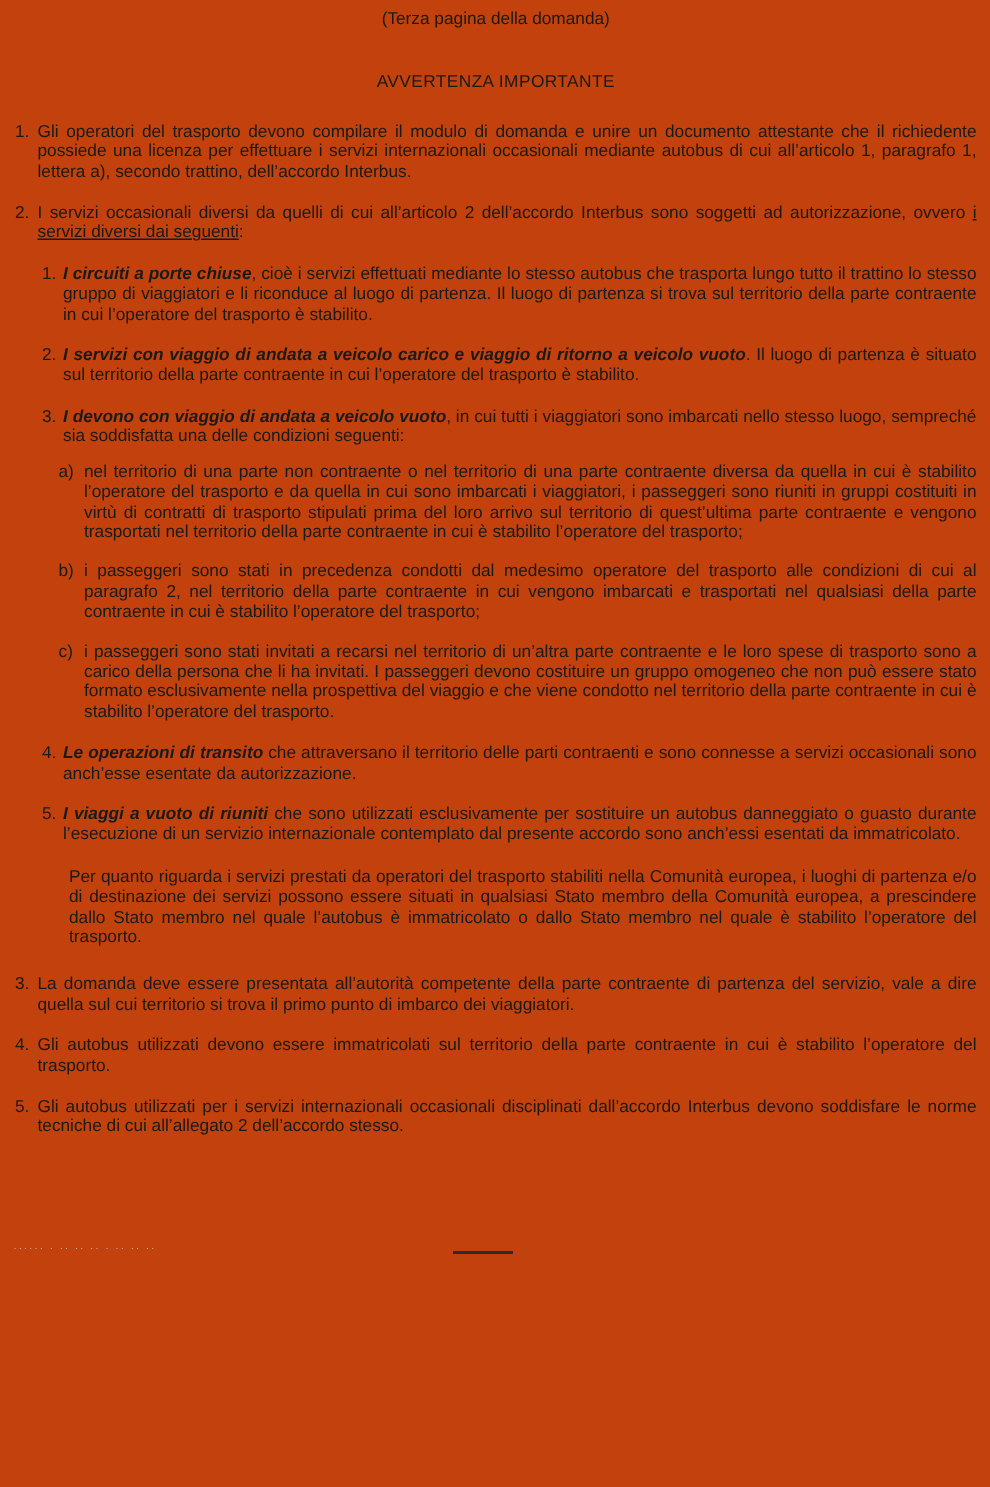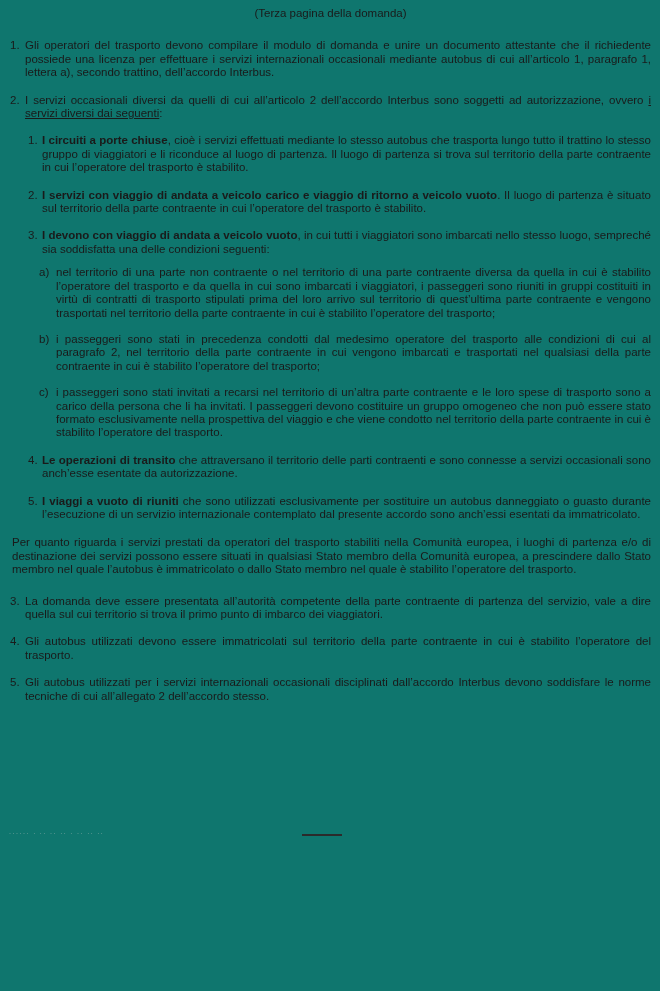--- a/index.html
+++ b/index.html
@@ -1,57 +1,58 @@
 <!DOCTYPE html>
 <html><head>
 <meta charset="utf-8">
 <style>
   html, body { margin: 0; padding: 0; background: #ffffff; }
   .page {
     position: relative;
     width: 660px;
     height: 991px;
-    background: #0f766e;
+    background: #c2410c;
     box-sizing: border-box;
     padding: 7px 9px 0 10px;
     font-family: "Liberation Sans", sans-serif;
     font-size: 11.5px;
     line-height: 13.4px;
     color: #1a1a1a;
     overflow: hidden;
   }
   .page-note { text-align: center; }
   .heading { text-align: center; margin-top: 29px; letter-spacing: 0.3px; }
   .item { position: relative; text-align: justify; margin-top: 14px; hyphens: manual; }
   .item .num { position: absolute; left: 0; top: 0; }
   .main  { padding-left: 15px; }
   .main.first { margin-top: 19px; }
   .sub   { margin-left: 18px; padding-left: 14px; }
   .alpha { margin-left: 29px; padding-left: 17px; margin-top: 13px; }
   .alpha.first { margin-top: 10px; }
-  .para-ec { margin-left: 2px; margin-top: 15px; text-align: justify; }
+  .para-ec { margin-left: 36px; margin-top: 15px; text-align: justify; }
   .gap-lg { margin-top: 18px; }
-  .b { font-weight: bold; }
+  .b { font-weight: bold; font-style: italic; }
   .u { text-decoration: underline; }
   .footer-artifact {
     position: absolute; left: 9px; top: 830px;
     color: #c6c6c6; font-size: 6px; letter-spacing: 1.5px; line-height: 6px;
   }
   .footnote-rule {
     position: absolute; left: 302px; top: 834px;
     width: 40px; height: 1.5px; background: #2b2b2b;
   }
 </style>
 </head>
 <body>
 
 <div class="page">
 
   <div class="page-note">(Terza pagina della domanda)</div>
 
+  <div class="heading">AVVERTENZA IMPORTANTE</div>
 
   <div class="item main first">
     <span class="num">1.</span>
     <span>Gli operatori del trasporto devono compilare il modulo di domanda e unire un documento attestante che il richiedente possiede una licenza per effettuare i servizi internazionali occasionali mediante autobus di cui all’articolo 1, paragrafo 1, lettera a), secondo trattino, dell’accordo Interbus.</span>
   </div>
 
   <div class="item main">
     <span class="num">2.</span>
     <span>I servizi occasionali diversi da quelli di cui all’articolo 2 dell’accordo Interbus sono soggetti ad autorizzazione, ovvero </span><span class="u">i servizi diversi dai seguenti</span><span>:</span>
   </div>

